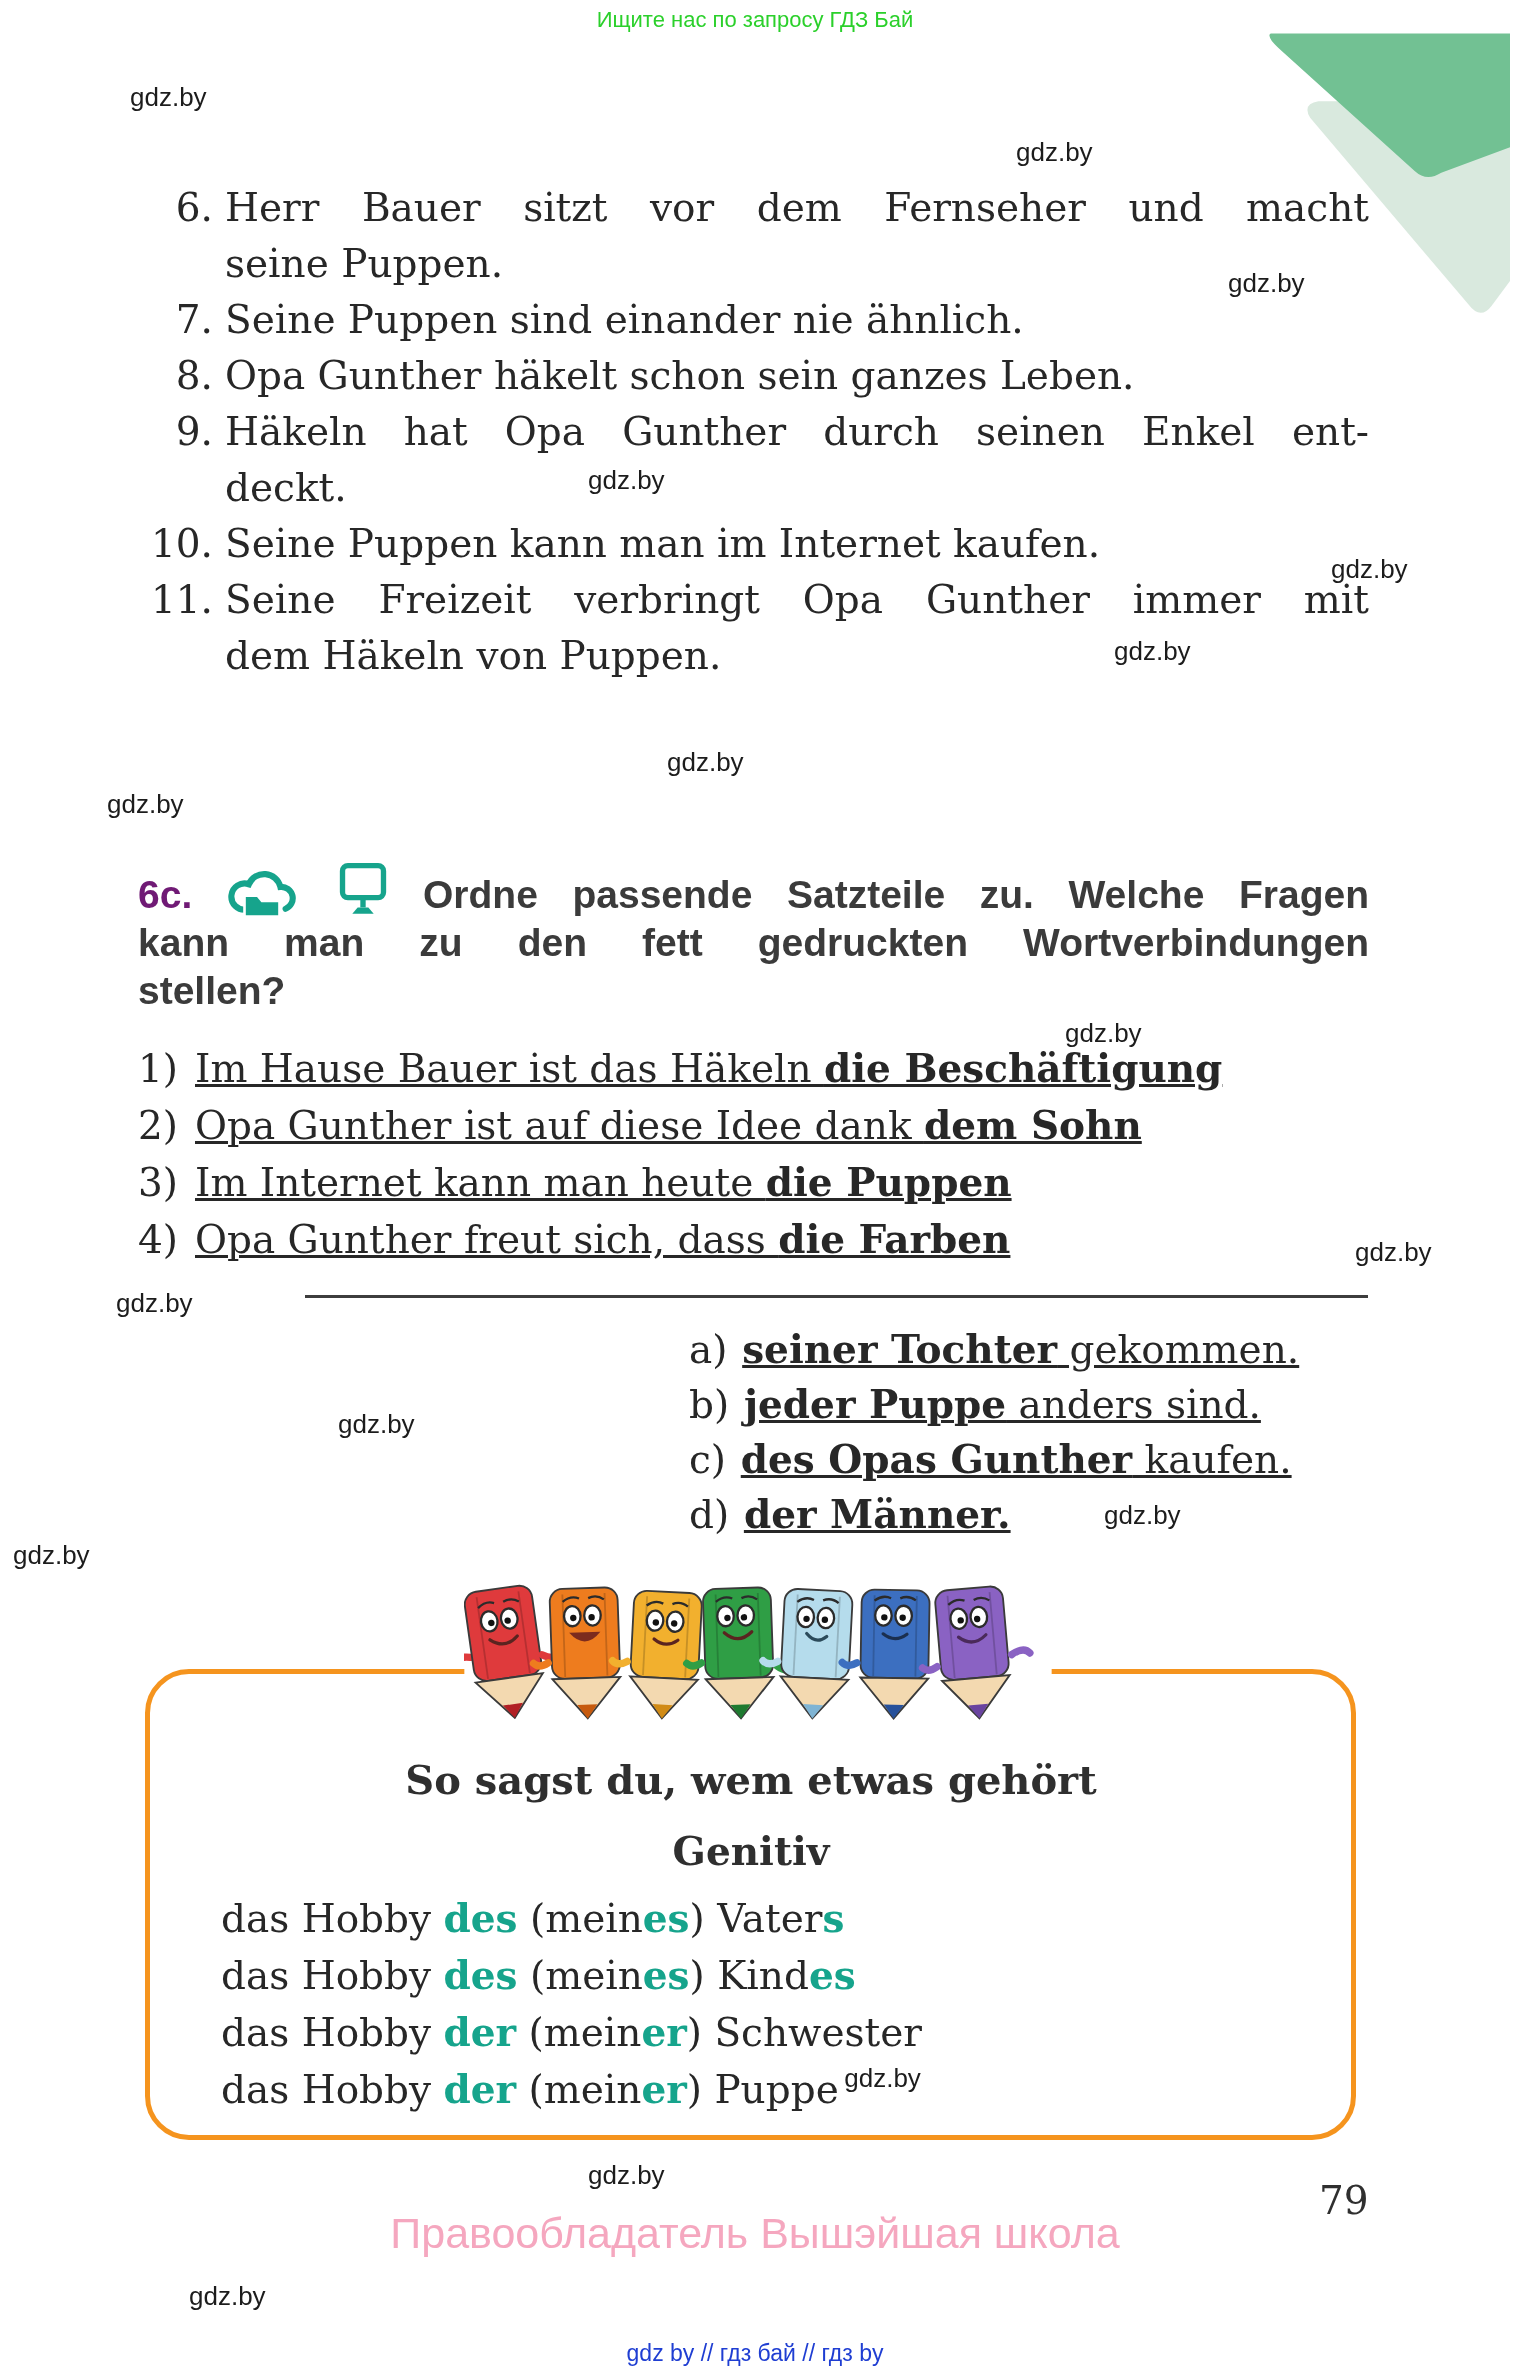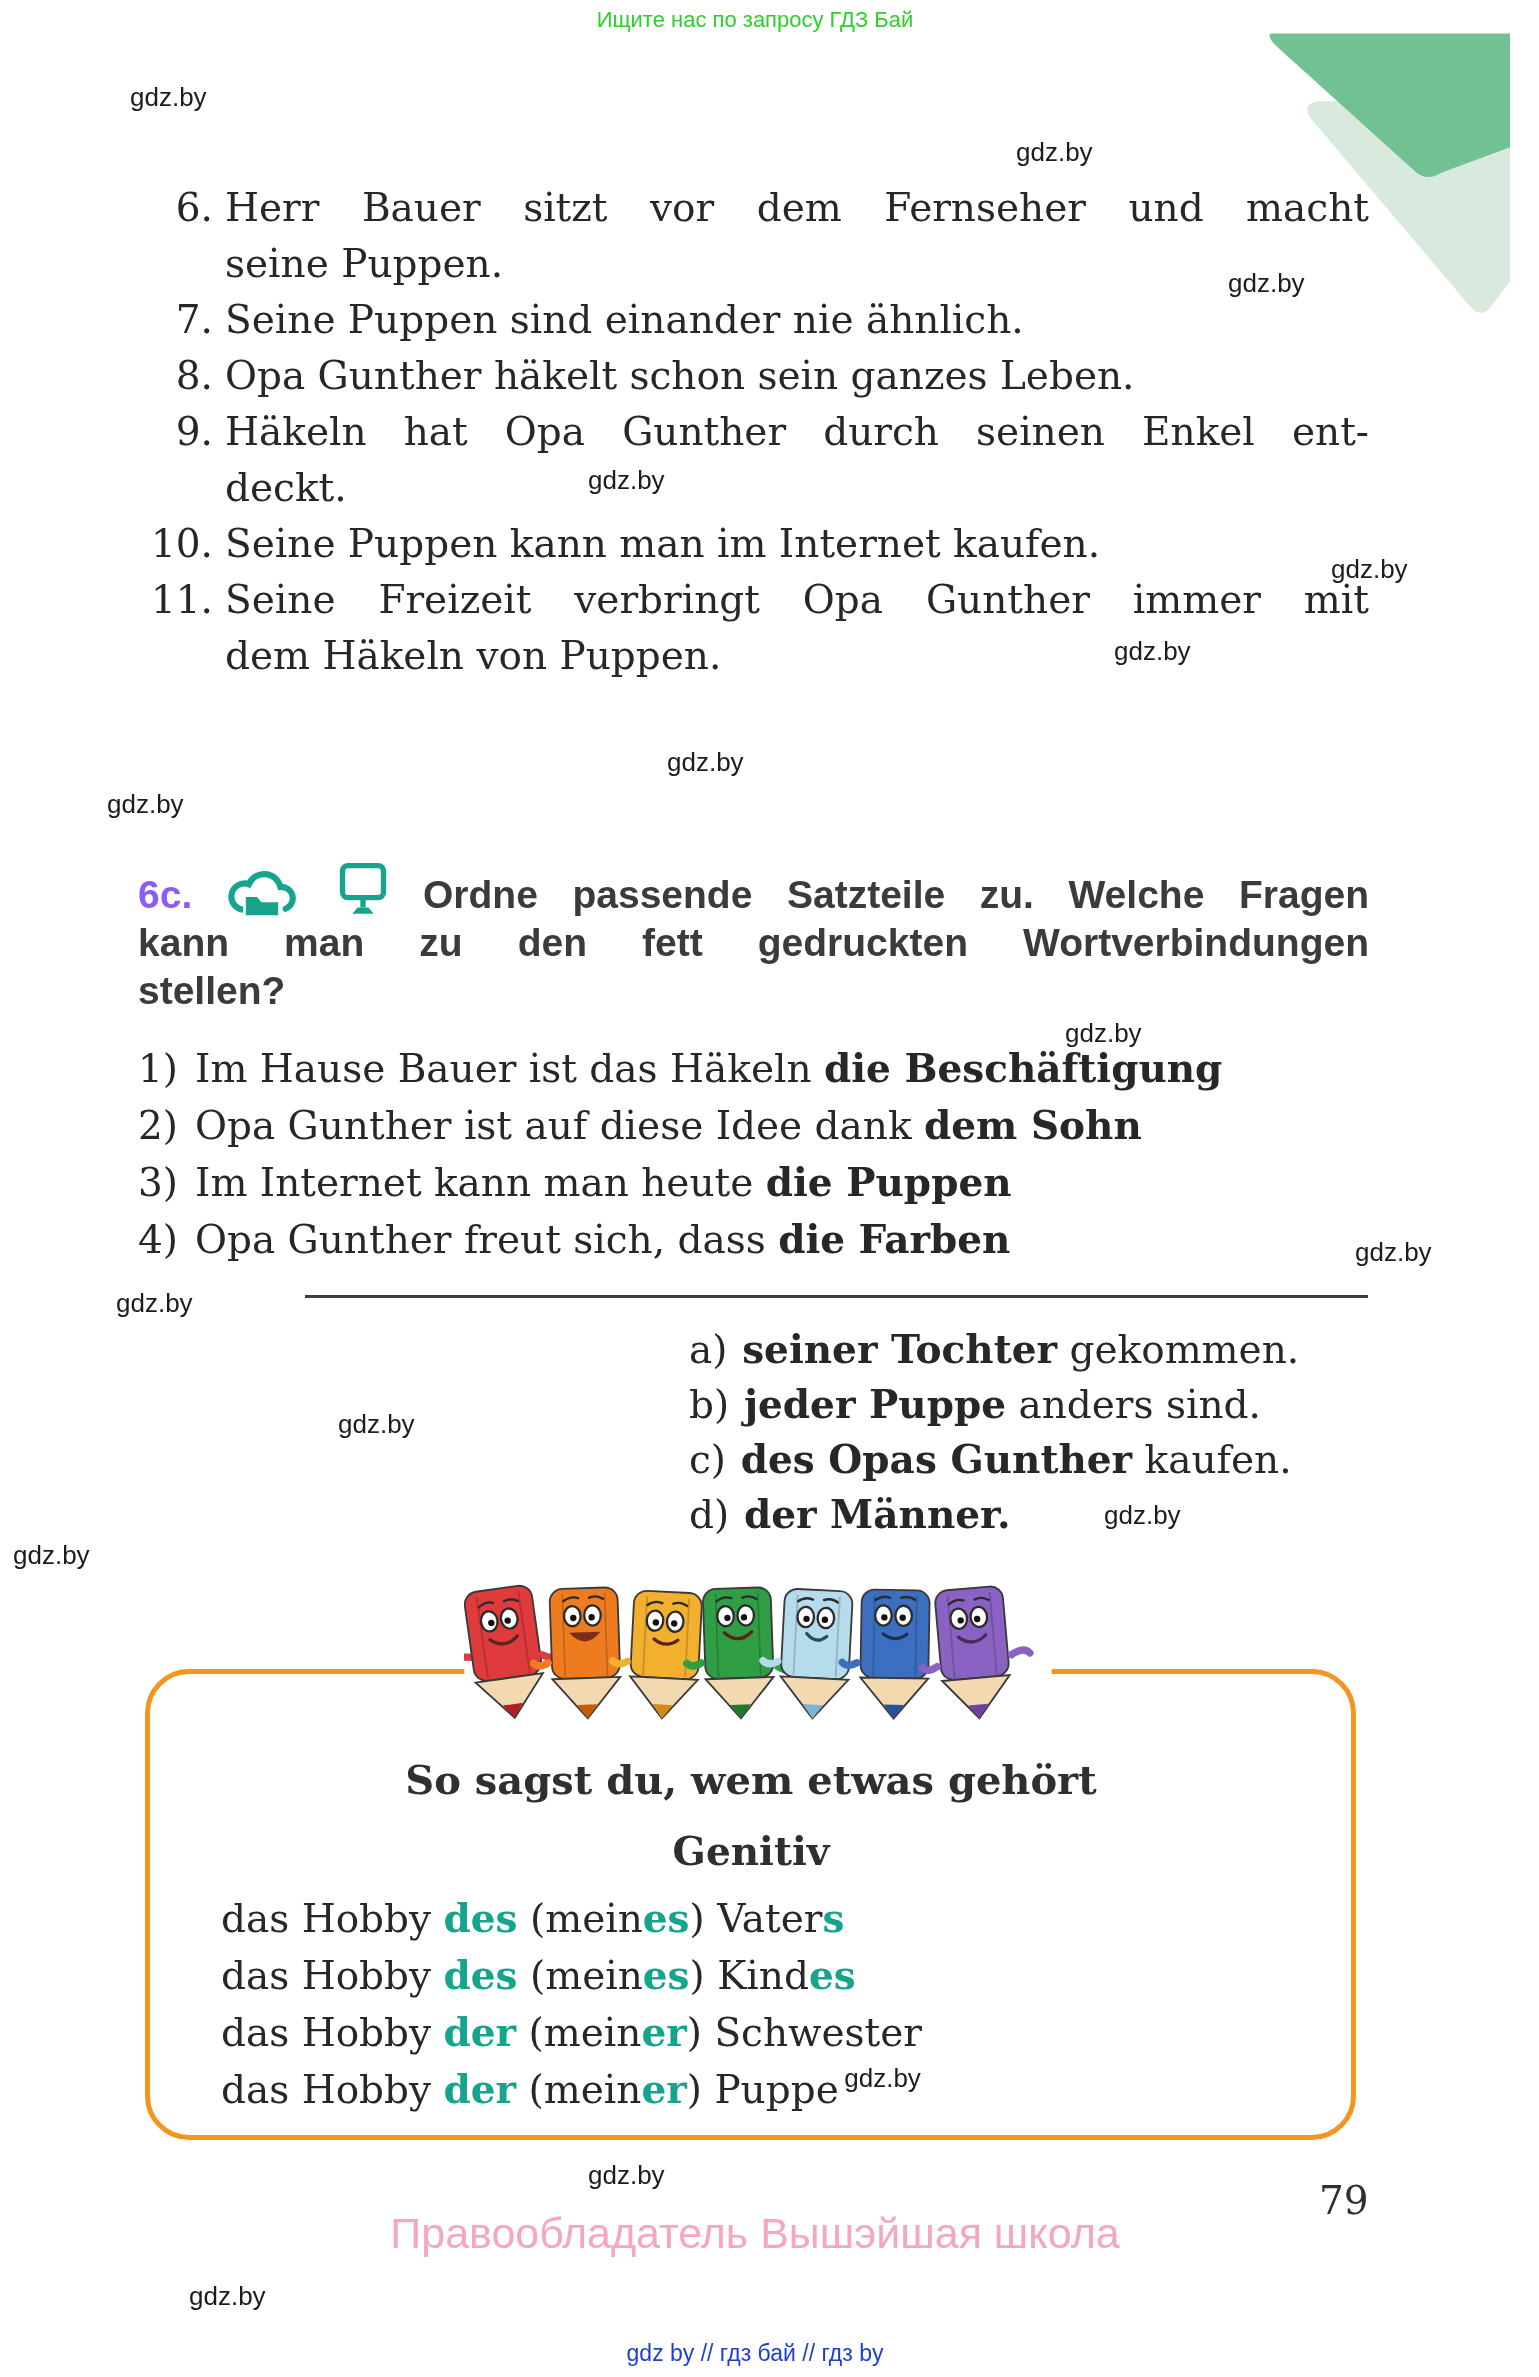--- a/index.html
+++ b/index.html
@@ -10,25 +10,25 @@
         font:500 22px "Liberation Sans",sans-serif;color:#2bd02b;}
   
   .rlist{position:absolute;left:138px;top:180px;width:1231px;font-size:39px;line-height:56px;}
   .ritem{position:relative;padding-left:87px;}
   .rnum{position:absolute;left:0;top:0;width:75px;text-align:right;}
   .jl{text-align:justify;text-align-last:justify;}
   .nl{white-space:nowrap;}
   
   .instr{position:absolute;left:138px;top:860px;width:1231px;
         font:bold 39px/48px "Liberation Sans","DejaVu Sans",sans-serif;color:#3b3b3b;}
-  .teal{color:#8b5cf6;}
+  .teal{color:#701a75;}
   .icon-svg{vertical-align:-11px;}
   
   .clauses{position:absolute;left:138px;top:1040px;width:1286px;font-size:39px;line-height:57px;}
-  .cline{white-space:nowrap;}
+  .cline{white-space:nowrap;text-decoration:underline;}
   .clabel{display:inline-block;min-width:44px;margin-right:13px;}
   .hr{position:absolute;left:305px;top:1295px;width:1063px;height:2.8px;background:#3d3d3d;}
   
   .answers{position:absolute;left:689px;top:1322px;width:735px;font-size:39px;line-height:55px;}
   .alabel{display:inline-block;margin-right:14.7px;}
   
   .gbox{position:absolute;left:145px;top:1669px;width:1201px;height:461px;
         border:5.5px solid #f5941e;border-radius:44px;background:#fff;}
   .gtitle{position:absolute;left:145px;top:1756px;width:1212px;text-align:center;
         font-weight:bold;font-size:40px;color:#2f2f2f;}

